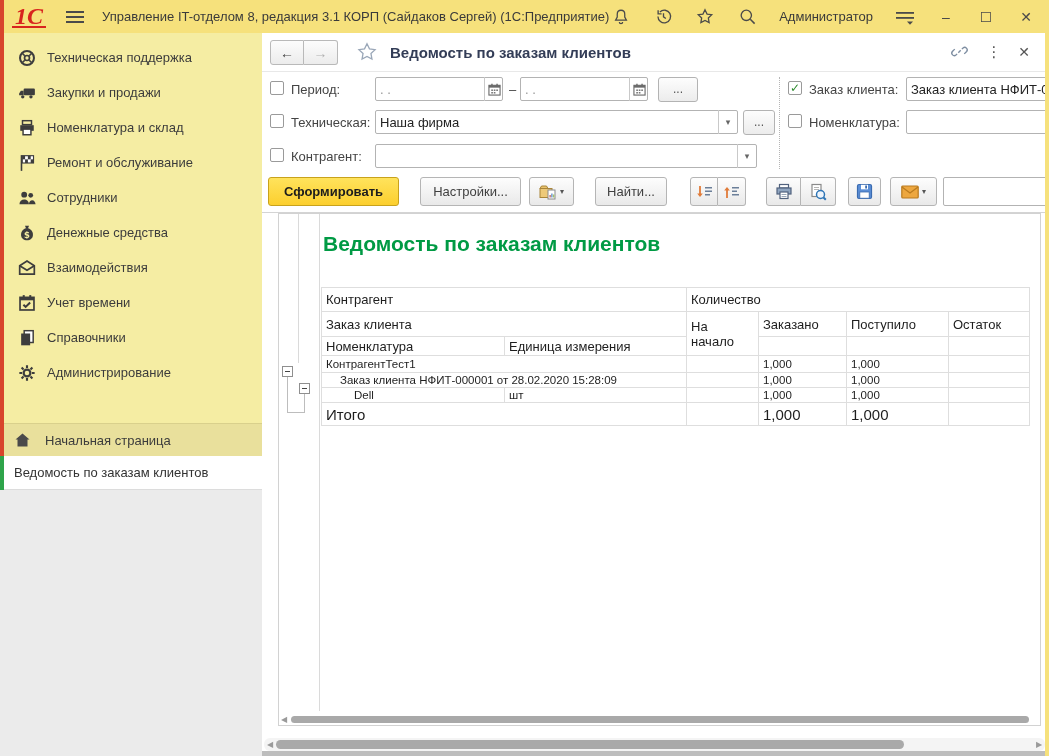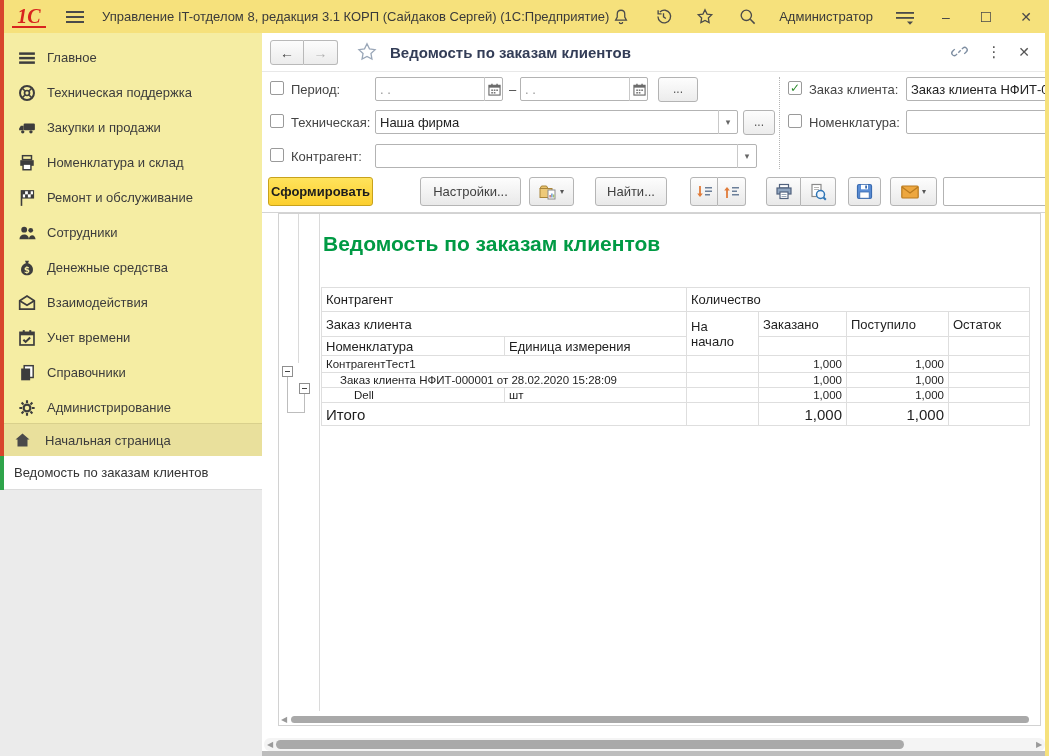--- a/index.html
+++ b/index.html
@@ -3,21 +3,21 @@
 <meta charset="utf-8">
 <style>
   * { margin:0; padding:0; box-sizing:border-box; }
   html,body { width:1049px; height:756px; overflow:hidden; }
   body { font-family:"Liberation Sans","DejaVu Sans",sans-serif; background:#fff; position:relative; }
   #app { position:absolute; left:0; top:0; width:1049px; height:756px; }
 
   
   .titlebar { position:absolute; left:0; top:0; width:1049px; height:33px; background:#f6e17c; display:flex; align-items:center; z-index:30; }
   .red-strip { position:absolute; left:0; top:0; width:4px; height:490px; background:#d8452c; z-index:40; }
-  .logo { margin-left:12px; width:34px; font-family:"Liberation Serif","DejaVu Serif",serif; font-weight:bold; font-style:italic; font-size:20px; color:#d8241e; border-bottom:2px solid #d8241e; line-height:20px; text-align:center; }
+  .logo { margin-left:12px; width:34px; font-family:"Liberation Serif","DejaVu Serif",serif; font-weight:bold; font-style:italic; font-size:24px; color:#d8241e; border-bottom:2px solid #d8241e; line-height:20px; text-align:center; }
   .tb-menu { margin-left:18px; width:22px; text-align:center; cursor:pointer; }
   .tb-menu svg { display:block; margin:auto; }
   .tb-title { margin-left:16px; font-size:13px; color:#3a3a3a; white-space:nowrap; }
   .tb-right { margin-left:auto; display:flex; align-items:center; gap:22px; padding-right:14px; }
   .tb-ic { width:20px; height:20px; display:flex; align-items:center; justify-content:center; }
   .tb-user { font-size:13px; color:#3a3a3a; }
   .winbtn { font-size:14px; color:#4a4a4a; width:18px; text-align:center; }
 
   
   .sidebar { position:absolute; left:0; top:33px; width:262px; height:723px; background:#ebebeb; }
@@ -57,21 +57,21 @@
   .inp.ghost { color:#999; }
   .combo-arrow { position:absolute; width:19px; height:24px; border-left:1px solid #c9c9c9; display:flex; align-items:center; justify-content:center; color:#666; font-size:9px; }
   .cal-ic { position:absolute; width:19px; height:24px; border-left:1px solid #c9c9c9; display:flex; align-items:center; justify-content:center; }
   .mini-btn { position:absolute; height:25px; border:1px solid #b3b3b3; border-radius:3px; background:linear-gradient(#fdfdfd,#ececec); font-size:12px; color:#555; text-align:center; }
   .dash { position:absolute; font-size:13px; color:#444; }
   .dotted-sep { position:absolute; left:517px; top:4px; height:92px; border-left:1px dotted #b5b5b5; }
 
   
   .toolbar { position:absolute; left:0; top:139px; width:787px; height:41px; border-bottom:1px solid #d4d4d4; }
   .btn { position:absolute; top:5px; height:29px; border:1px solid #b5b5b5; border-radius:3px; background:linear-gradient(#fdfdfd,#e9e9e9); font-family:inherit; font-size:13px; color:#3f3f3f; }
-  .btn-generate { left:6px; width:105px; background:linear-gradient(#ffe35c,#fccf2e); border:1px solid #c8a21c; font-weight:bold; color:#1c1c1c; }
+  .btn-generate { left:6px; width:131px; background:linear-gradient(#ffe35c,#fccf2e); border:1px solid #c8a21c; font-weight:bold; color:#1c1c1c; }
   .btn-settings { left:158px; width:101px; }
   .btn-variants { left:267px; width:45px; display:flex; align-items:center; justify-content:center; gap:3px; }
   .btn-find { left:333px; width:72px; }
   .seg { position:absolute; top:5px; height:29px; display:flex; }
   .seg .sb { width:28px; height:29px; border:1px solid #b5b5b5; background:linear-gradient(#fdfdfd,#e9e9e9); display:flex; align-items:center; justify-content:center; }
   .seg .sb + .sb { border-left:none; }
   .seg .sb:first-child { border-radius:3px 0 0 3px; }
   .seg .sb:last-child { border-radius:0 3px 3px 0; }
   .seg-sort { left:428px; }
   .seg-print { left:504px; }
@@ -84,21 +84,21 @@
   
   .report { position:absolute; left:16px; top:180px; width:763px; height:513px; border:1px solid #d2d2d2; background:#fff; }
   .gut-line-r { position:absolute; left:40px; top:0; width:1px; height:497px; background:#dadada; }
   .gut-line-m { position:absolute; left:19px; top:0; width:1px; height:149px; background:#dadada; }
   .rpt-title { position:absolute; left:44px; top:18px; font-size:21px; font-weight:bold; color:#009a44; white-space:nowrap; }
   table.rpt { position:absolute; left:42px; top:73px; border-collapse:collapse; table-layout:fixed; }
   table.rpt td { border:1px solid #dedede; font-size:13px; color:#1e1e1e; padding:1px 4px; vertical-align:top; background:#fff; overflow:hidden; white-space:nowrap; }
   table.rpt tr.h1 td { height:24px; vertical-align:middle; }
   table.rpt tr.h2 td { height:25px; vertical-align:middle; }
   table.rpt tr.h3 td { height:19px; vertical-align:middle; }
-  table.rpt td.num { text-align:right; font-size:11.5px; }
+  table.rpt td.num { font-size:11.5px; }
   table.rpt tr.d td { height:17px; font-size:11.5px; vertical-align:middle; }
   table.rpt tr.d2 td { height:15px; }
   table.rpt tr.total td { height:23px; font-size:15px; vertical-align:middle; }
   table.rpt tr.total td.num { font-size:15px; }
   .ind1 { padding-left:18px !important; }
   .ind2 { padding-left:32px !important; }
   .minusbox { position:absolute; width:11px; height:11px; border:1px solid #8f8f8f; background:#fff; z-index:5; }
   .minusbox::after { content:""; position:absolute; left:2px; top:4px; width:5px; height:1px; background:#444; }
   .mb1 { left:3px; top:152px; }
   .mb2 { left:20px; top:169px; }
@@ -172,30 +172,20 @@
       <div class="winbtn">✕</div>
     </div>
   </div>
   <div class="red-strip"></div>
 
   <div class="sidebar">
     <div class="side-menu">
       <div class="side-item">
         <span class="ic">
             <svg width="18" height="18" viewBox="0 0 16 16">
-              <rect x="1" y="3" width="14" height="2.2" fill="#3d3d3d"></rect>
-              <rect x="1" y="7" width="14" height="2.2" fill="#3d3d3d"></rect>
-              <rect x="1" y="11" width="14" height="2.2" fill="#3d3d3d"></rect>
-            </svg>
-          </span>
-        <span class="lbl">Главное</span>
-      </div>
-      <div class="side-item">
-        <span class="ic">
-            <svg width="18" height="18" viewBox="0 0 16 16">
               <circle cx="8" cy="8" r="6.2" fill="none" stroke="#3d3d3d" stroke-width="1.8"></circle>
               <circle cx="8" cy="8" r="2.2" fill="none" stroke="#3d3d3d" stroke-width="1.5"></circle>
               <path d="M4 4l2 2M12 4l-2 2M4 12l2-2M12 12l-2-2" stroke="#3d3d3d" stroke-width="1.5"></path>
             </svg>
           </span>
         <span class="lbl">Техническая поддержка</span>
       </div>
       <div class="side-item">
         <span class="ic">
             <svg width="18" height="18" viewBox="0 0 16 16">

